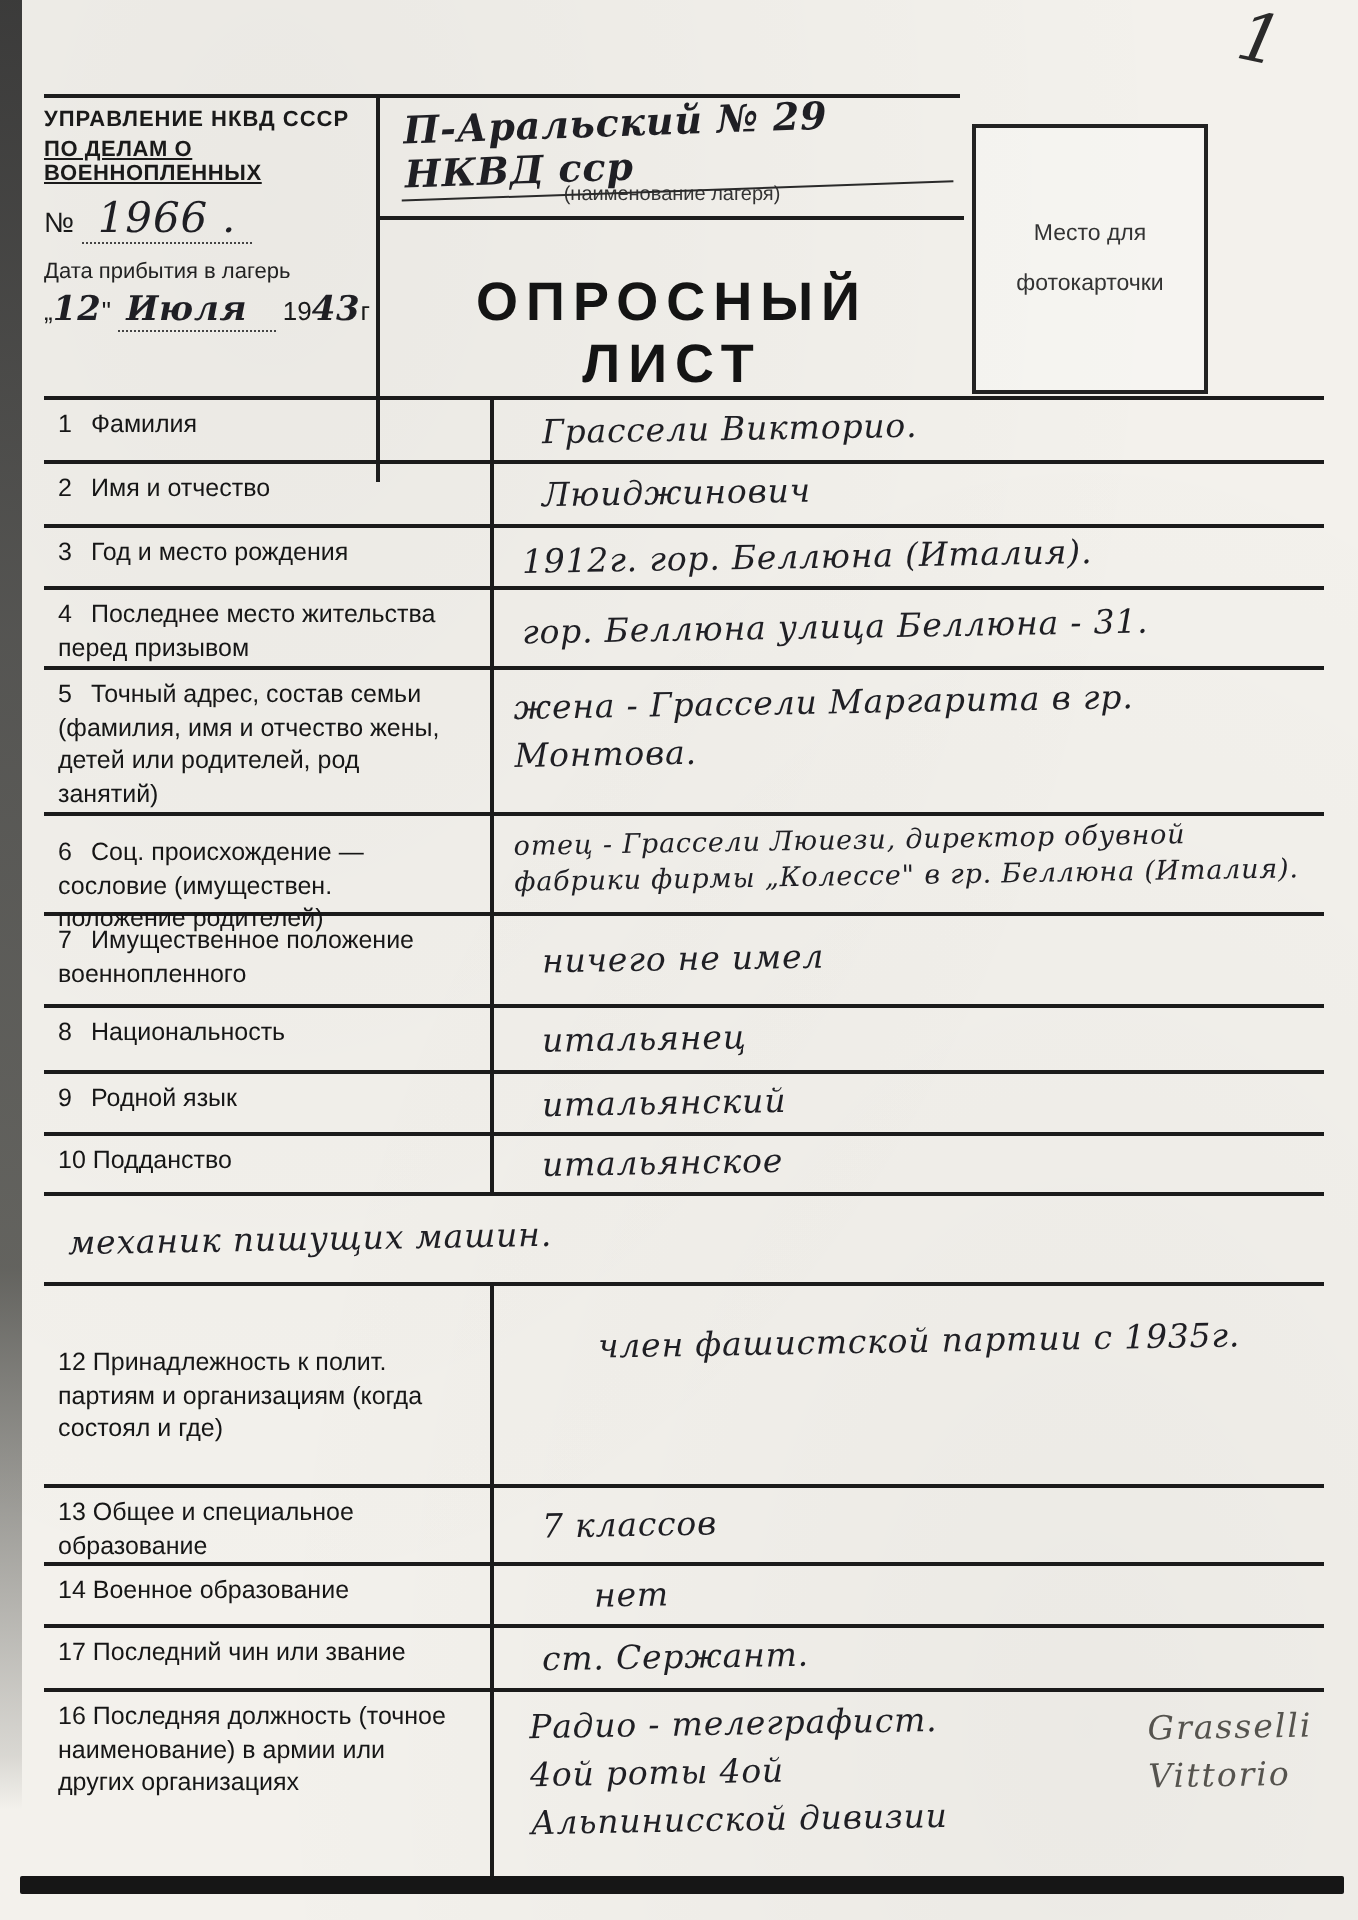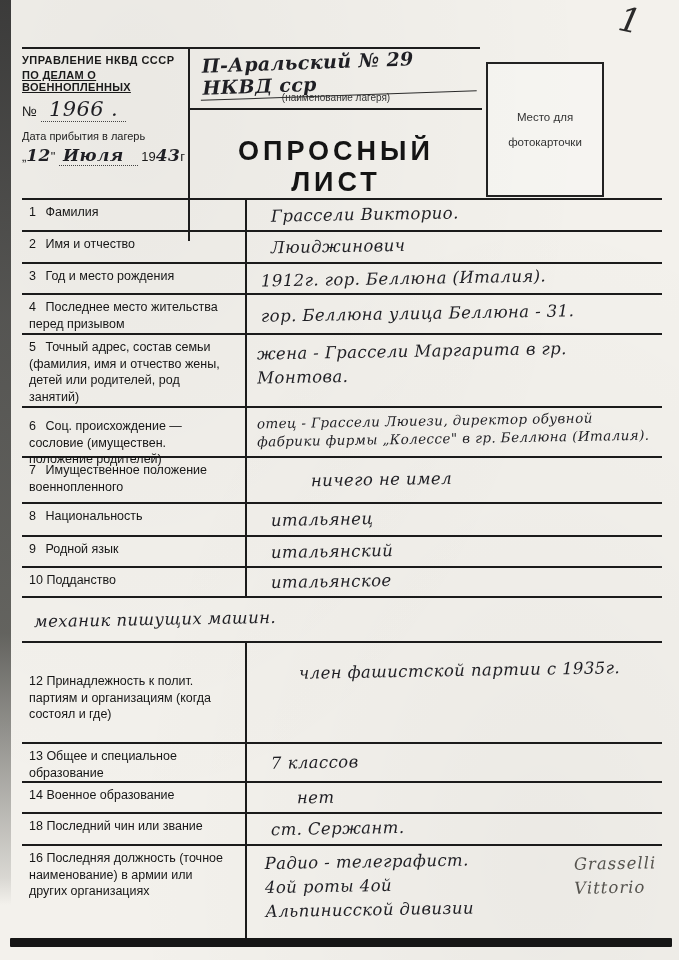--- a/index.html
+++ b/index.html
@@ -96,21 +96,21 @@
     display:flex;align-items:center;
     padding:1px 6px 1px 24px;
   }
   .cell-answer .hw{font-size:16.5px;line-height:1.45;display:inline-block;transform:rotate(-1deg);}
   .row:nth-of-type(1){height:32px;}
   .row:nth-of-type(2){height:32px;}
   .row:nth-of-type(3){height:31px;}
   .row:nth-of-type(4){height:40px;}
   .row:nth-of-type(5){height:73px;}
   .row:nth-of-type(6){height:50px;}
-  .row:nth-of-type(7){height:46px;gap:40px;}
+  .row:nth-of-type(7){height:46px;}
   .row:nth-of-type(8){height:33px;}
   .row:nth-of-type(9){height:31px;}
   .row:nth-of-type(10){height:30px;}
   .row:nth-of-type(11){height:45px;}
   .row:nth-of-type(12){height:101px;}
   .row:nth-of-type(13){height:39px;}
   .row:nth-of-type(14){height:31px;}
   .row:nth-of-type(15){height:32px;}
   .row:nth-of-type(16){height:94px;border-bottom:none;}
   
@@ -271,21 +271,21 @@
     </div>
 
     <div class="row">
       <div class="cell-label"><span class="num">14</span> <span>Военное образование</span></div>
       <div class="cell-answer">
           <span class="hw">нет</span>
         </div>
     </div>
 
     <div class="row">
-      <div class="cell-label"><span class="num">18</span> <span>Последний чин или звание</span></div>
+      <div class="cell-label"><span class="num">17</span> <span>Последний чин или звание</span></div>
       <div class="cell-answer">
           <span class="hw">ст. Сержант.</span>
         </div>
     </div>
 
     <div class="row">
       <div class="cell-label"><span class="num">16</span> <span>Последняя должность (точное наименование) в армии или других организациях</span></div>
       <div class="cell-answer">
         <span class="hw">Радио - телеграфист. 4ой роты 4ой Альпинисской дивизии</span>
         <span class="hw signature">Grasselli Vittorio</span>

